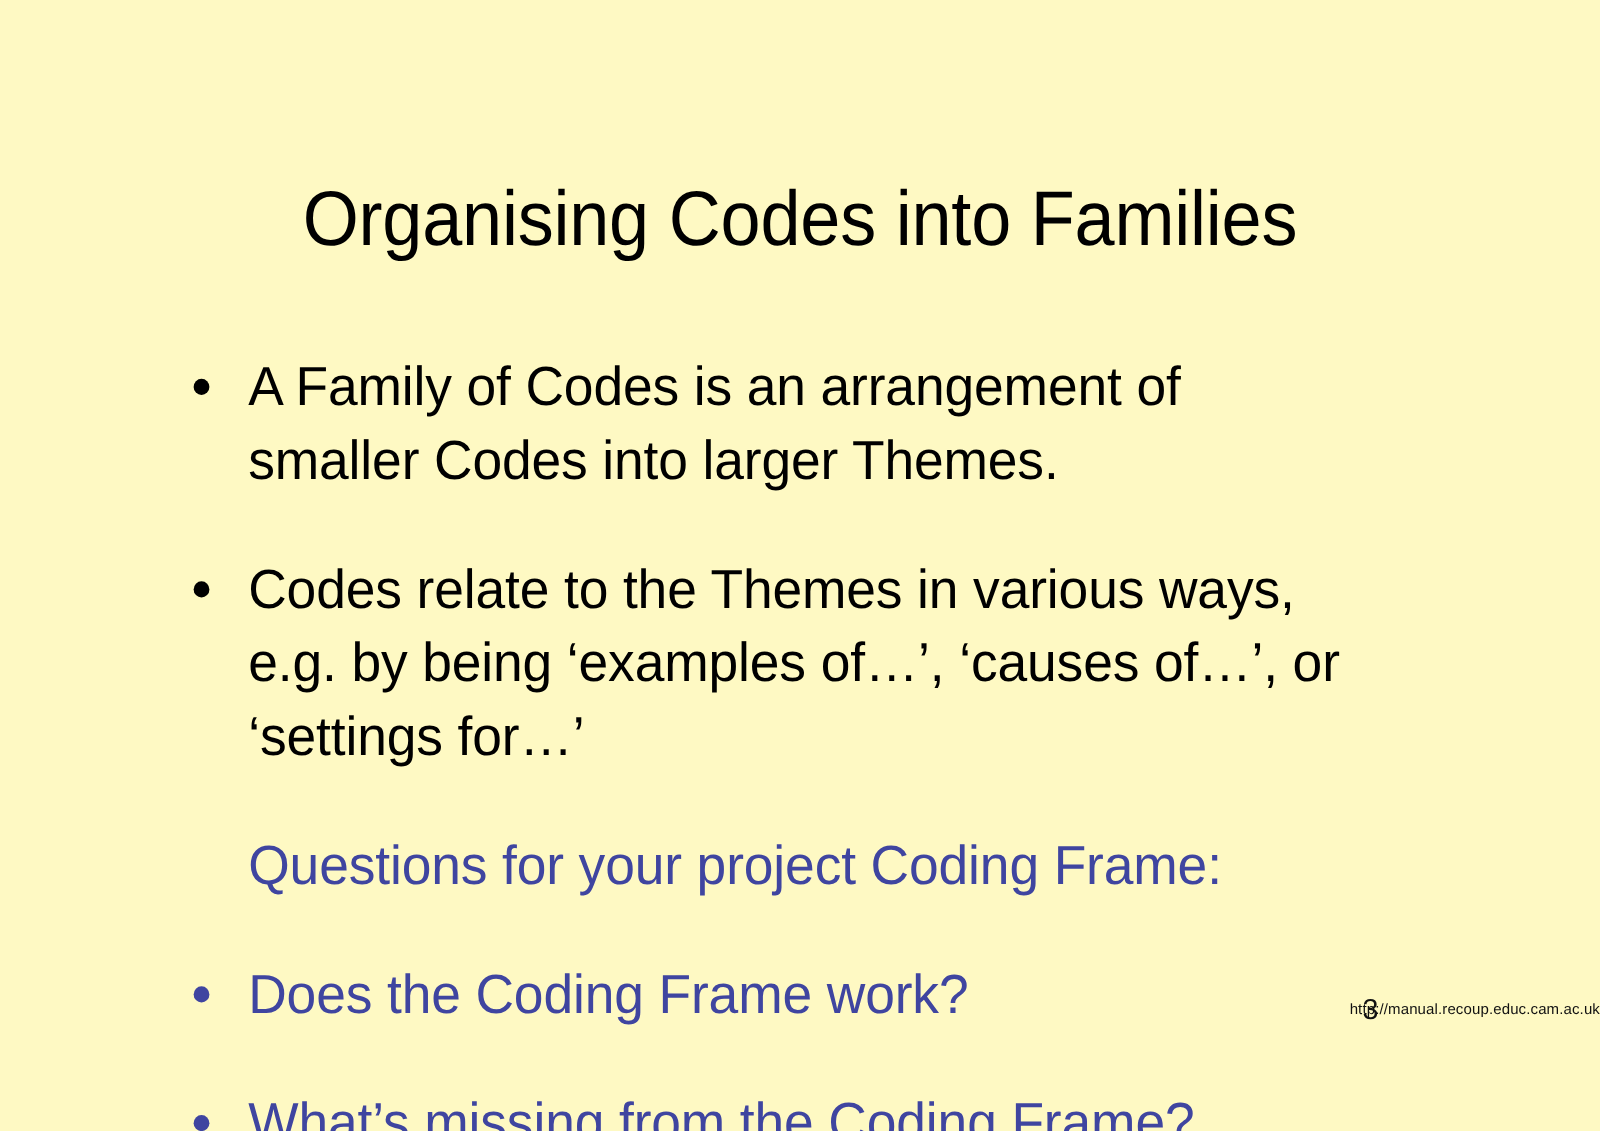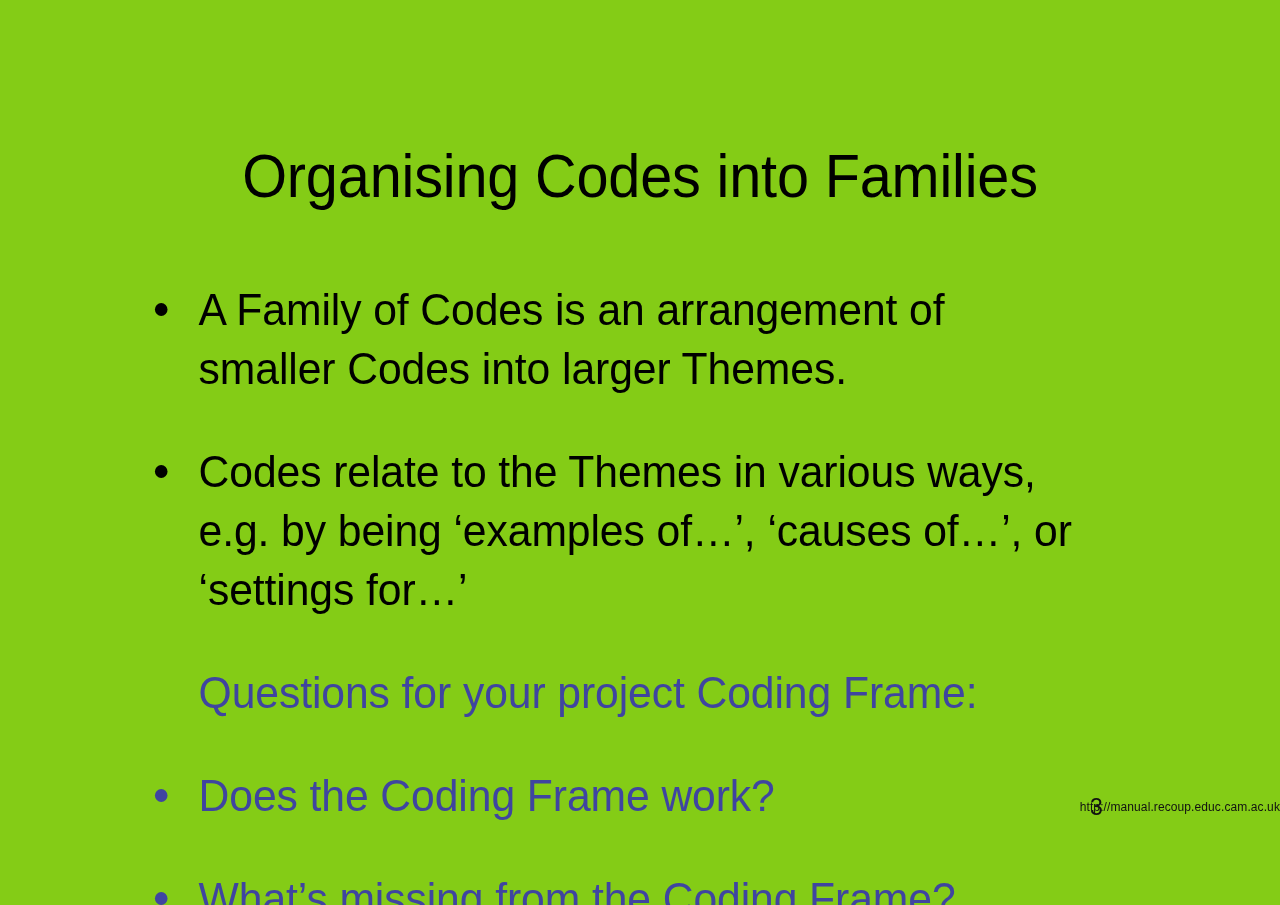--- a/index.html
+++ b/index.html
@@ -11,21 +11,21 @@
   body {
     font-family: "Liberation Sans", "DejaVu Sans", sans-serif;
     color: #000000;
     -webkit-font-smoothing: antialiased;
   }
 
   .slide {
     position: relative;
     width: 1280px;
     height: 905px;
-    background: #84cc16;
+    background: #fef9c3;
     overflow: hidden;
   }
 
   
   .slide-title {
     position: absolute;
     left: 0;
     top: 101px;
     width: 1280px;
     text-align: center;

